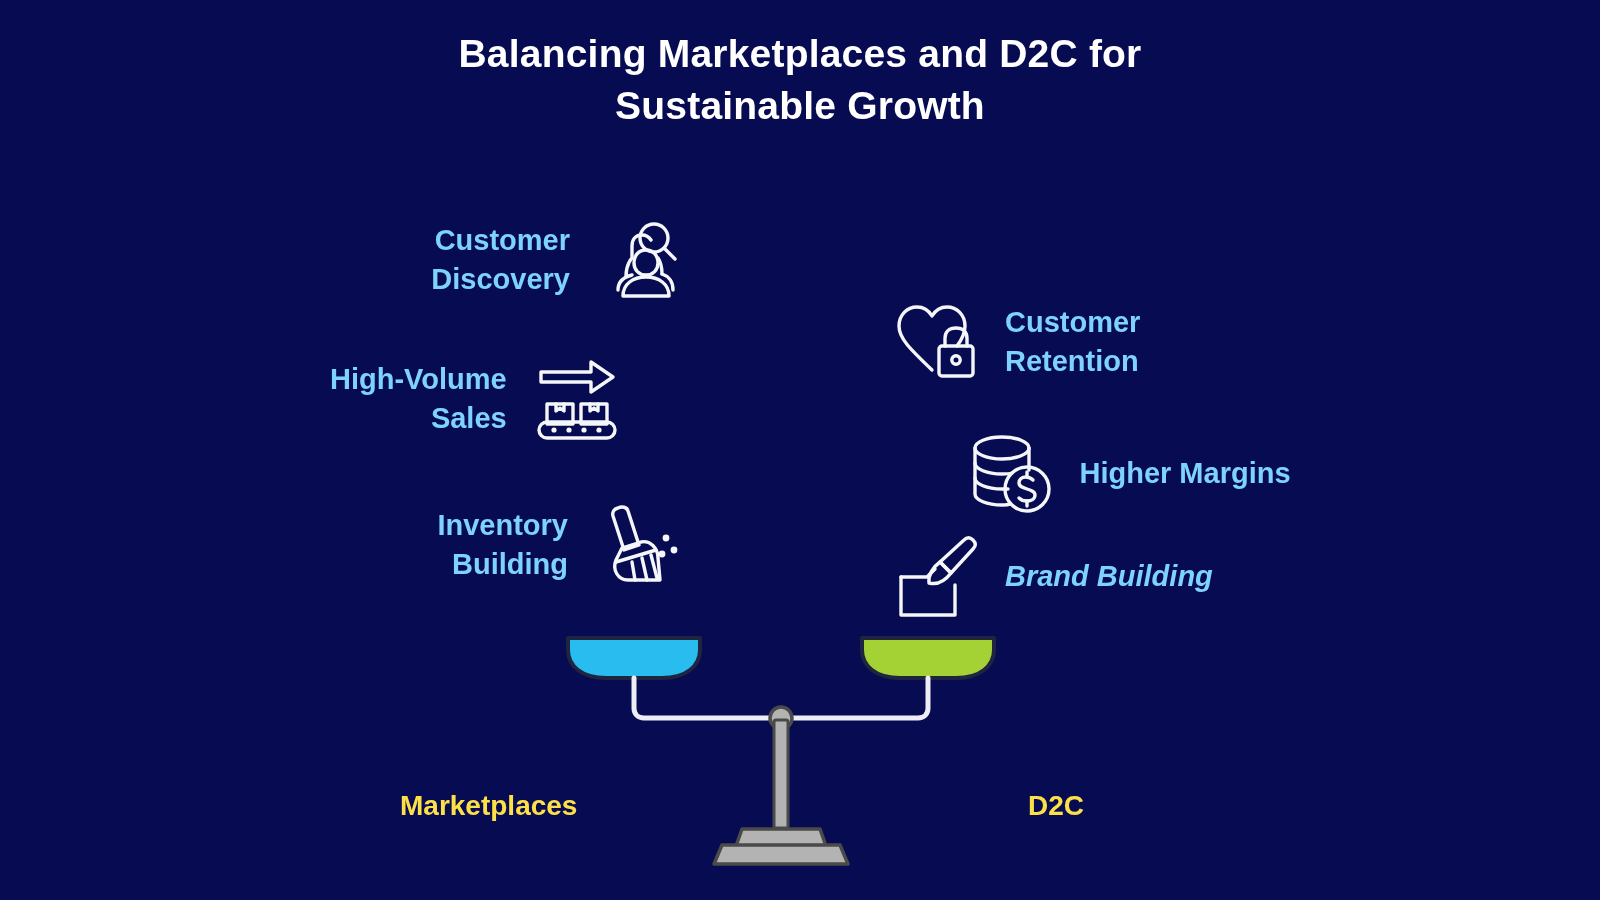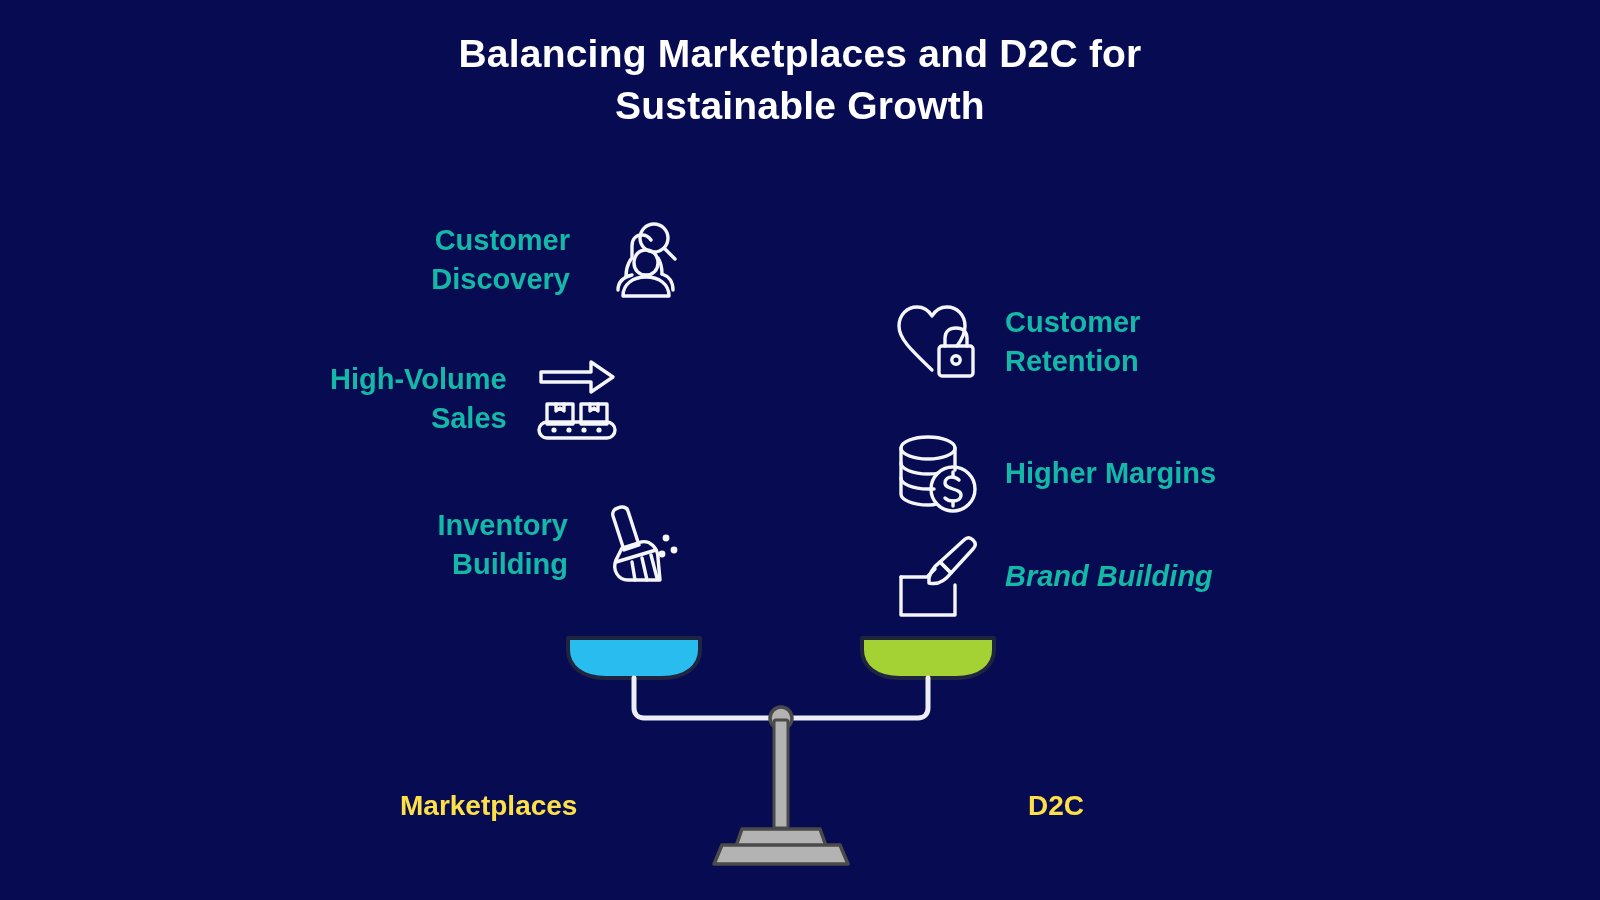--- a/index.html
+++ b/index.html
@@ -43,21 +43,21 @@
     position: absolute;
     display: flex;
     align-items: center;
     color: #FFFFFF;
   }
   .feature .label {
     font-size: 29px;
     font-weight: bold;
     line-height: 1.35;
     white-space: pre-line;
-    color: #14b8a6;
+    color: #7dd3fc;
   }
   .feature .iconbox {
     flex: 0 0 auto;
     display: flex;
     align-items: center;
     justify-content: center;
   }
 
   
   .feature.left {
@@ -73,21 +73,21 @@
     margin-left: 24px;
   }
 
   
   #feat-customer-discovery { left: 330px; top: 218px; width: 350px; justify-content: flex-end; }
   #feat-high-volume-sales  { left: 330px; top: 358px; width: 350px; justify-content: flex-start; }
   #feat-inventory-clearing { left: 330px; top: 500px; width: 350px; justify-content: flex-end; }
 
   
   #feat-customer-retention { left: 895px; top: 300px; width: 470px; }
-  #feat-higher-margins     { left: 895px; top: 432px; width: 470px; }
+  #feat-higher-margins     { left: 895px; top: 432px; width: 470px; justify-content: center; }
   #feat-brand-building     { left: 895px; top: 535px; width: 470px; font-style: italic; }
 
   
   #scale {
     position: absolute;
     left: 540px;
     top: 630px;
     width: 520px;
     height: 240px;
   }

